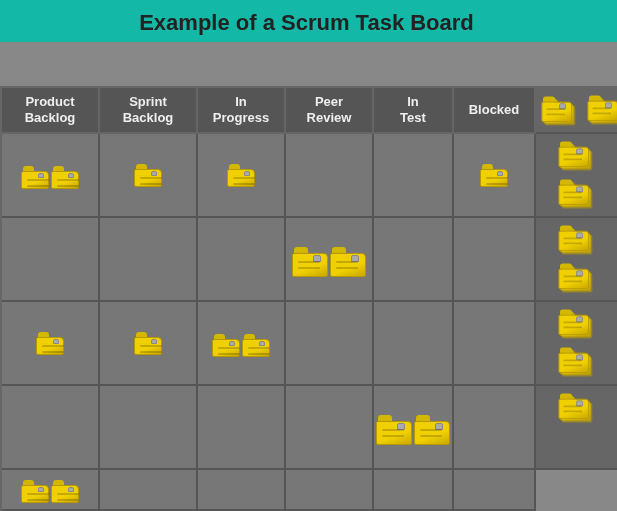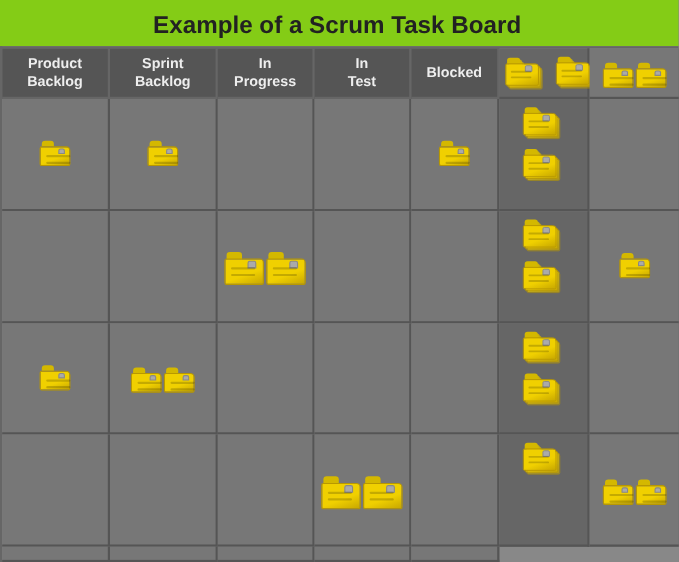--- a/index.html
+++ b/index.html
@@ -18,30 +18,31 @@
       flex-direction: column;
       align-items: center;
     }
     .page-title {
       color: #222;
       font-size: 22px;
       font-weight: bold;
       text-align: center;
       padding: 10px 4px 6px 0;
       width: 100%;
-      background: #84cc16;
+      background: #14b8a6;
     }
     .board {
       width: 617px;
       flex: 1;
       display: grid;
       grid-template-columns: 98px 98px 88px 88px 80px 82px 83px;
       grid-template-rows: 46px repeat(4, 1fr);
       border-left: 2px solid #666;
       border-top: 2px solid #666;
+      margin-top: 44px;
     }
     .header-cell {
       background: #555;
       color: #eee;
       font-size: 13px;
       font-weight: bold;
       text-align: center;
       display: flex;
       align-items: center;
       justify-content: center;
@@ -191,20 +192,21 @@
 </head>
 <body>
 
 <div class="page-wrapper">
   <div class="page-title">Example of a Scrum Task Board</div>
   <div class="board">
 
     <div class="header-cell">Product<br>Backlog</div>
     <div class="header-cell">Sprint<br>Backlog</div>
     <div class="header-cell">In<br>Progress</div>
+    <div class="header-cell">Peer<br>Review</div>
     <div class="header-cell">In<br>Test</div>
     <div class="header-cell">Blocked</div>
 
     <div class="body-cell product-backlog">
 
       <div class="folder-stack" style="transform:scale(0.85);margin-top:2px;">
         <div class="folder f3">
             <div class="folder-tab"></div>
             <div class="folder-body"></div>
           </div>

